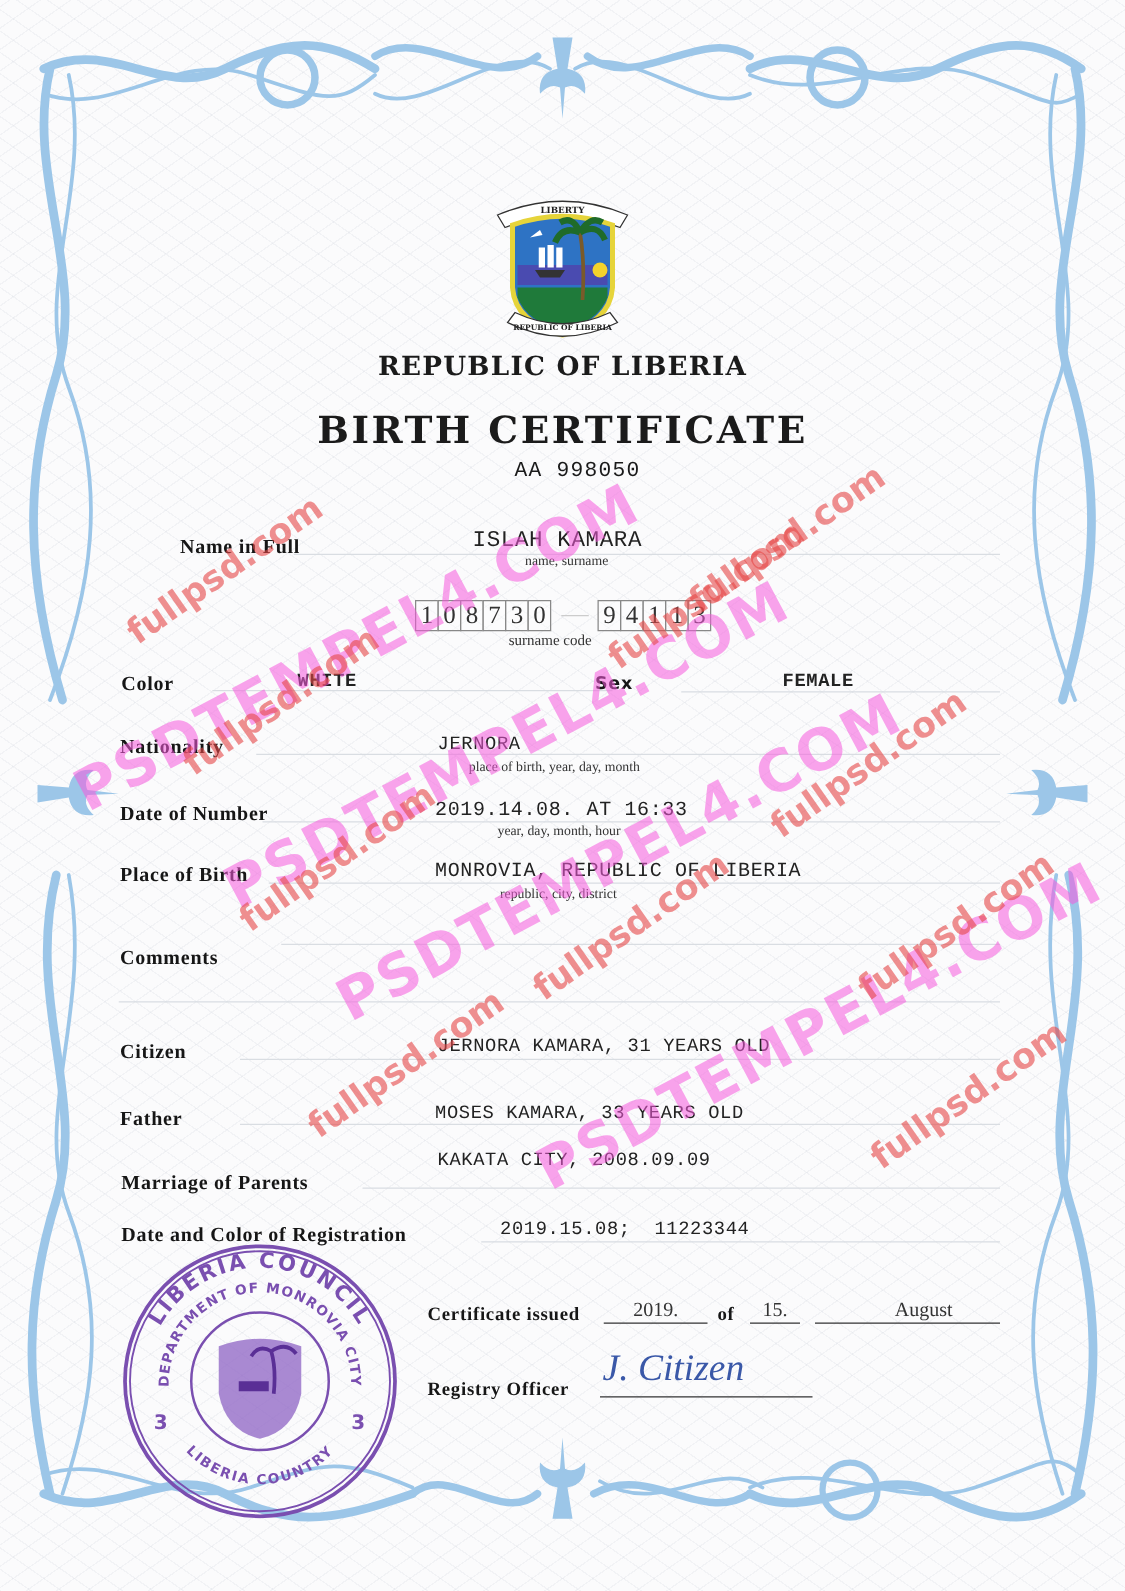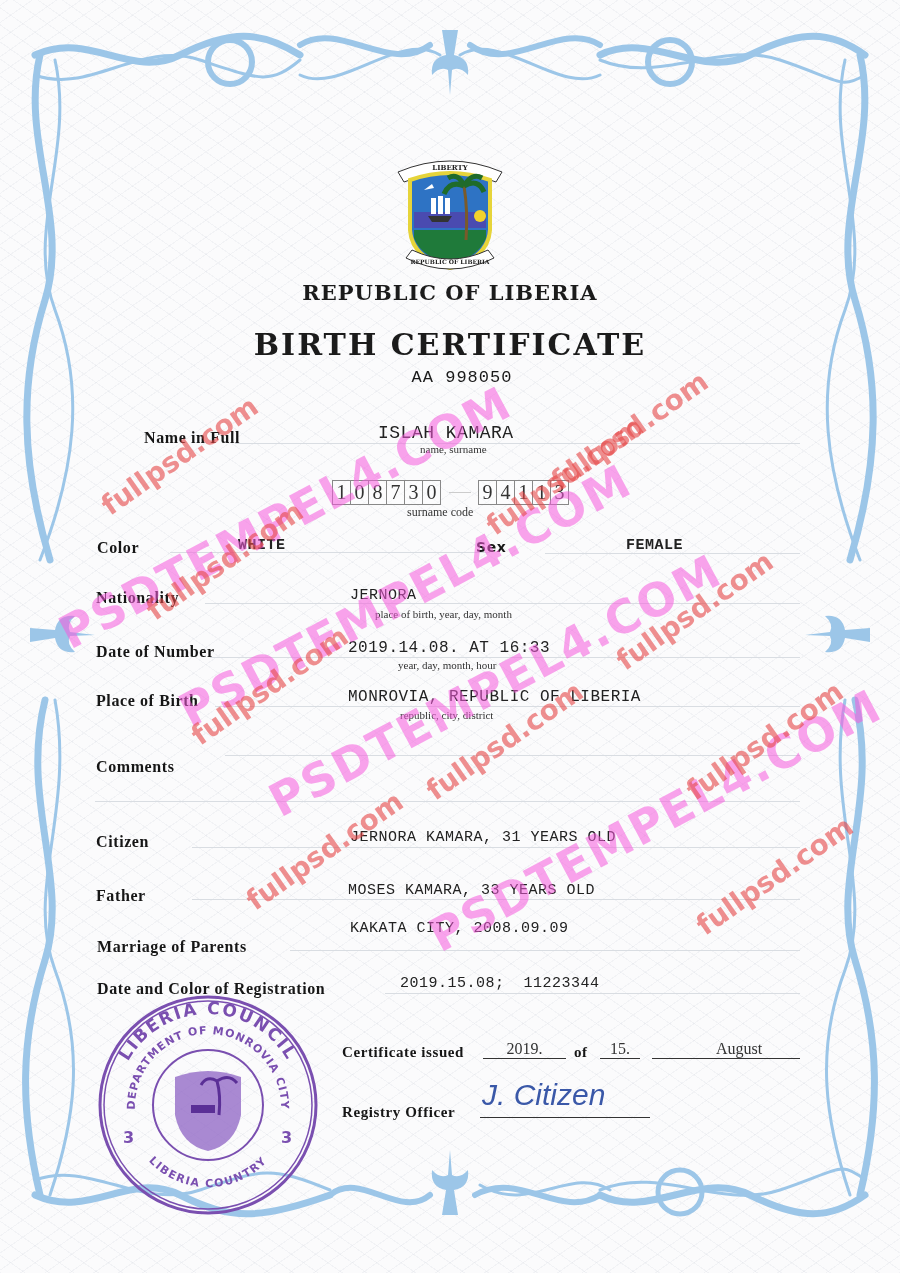--- a/index.html
+++ b/index.html
@@ -45,21 +45,21 @@
   .codebox { display: flex; }
   .codebox span {
     display: inline-block; width: 17px; height: 23px; border: 1px solid #888; margin-left: -1px;
     font-family: "Liberation Serif", serif; font-size: 20px; line-height: 23px; text-align: center; color: #333;
     background: rgba(255,255,255,0.4);
   }
   .dash { width: 22px; height: 1px; background: #ccc; margin: 12px 8px 0 8px; }
   .issued-line { border-bottom: 1px solid #333; text-align: center;
     font-family: "Liberation Serif", serif; font-size: 16px; color: #333; }
   .signature {
-    font-family: Liberation Sans, sans-serif; font-style: italic; font-size: 30px; color: #3a58a8;
+    font-family: Liberation Serif, serif; font-style: italic; font-size: 30px; color: #3a58a8;
   }
   .watermark {
     position: absolute; font-family: "DejaVu Sans", sans-serif; font-weight: bold;
     transform-origin: left top; white-space: nowrap; pointer-events: none;
   }
   .wm-pink { color: rgba(245, 90, 220, 0.55); font-size: 46px; letter-spacing: 2px; }
   .wm-red { color: rgba(230, 70, 70, 0.6); font-size: 28px; }
 </style>
 </head>
 <body>

